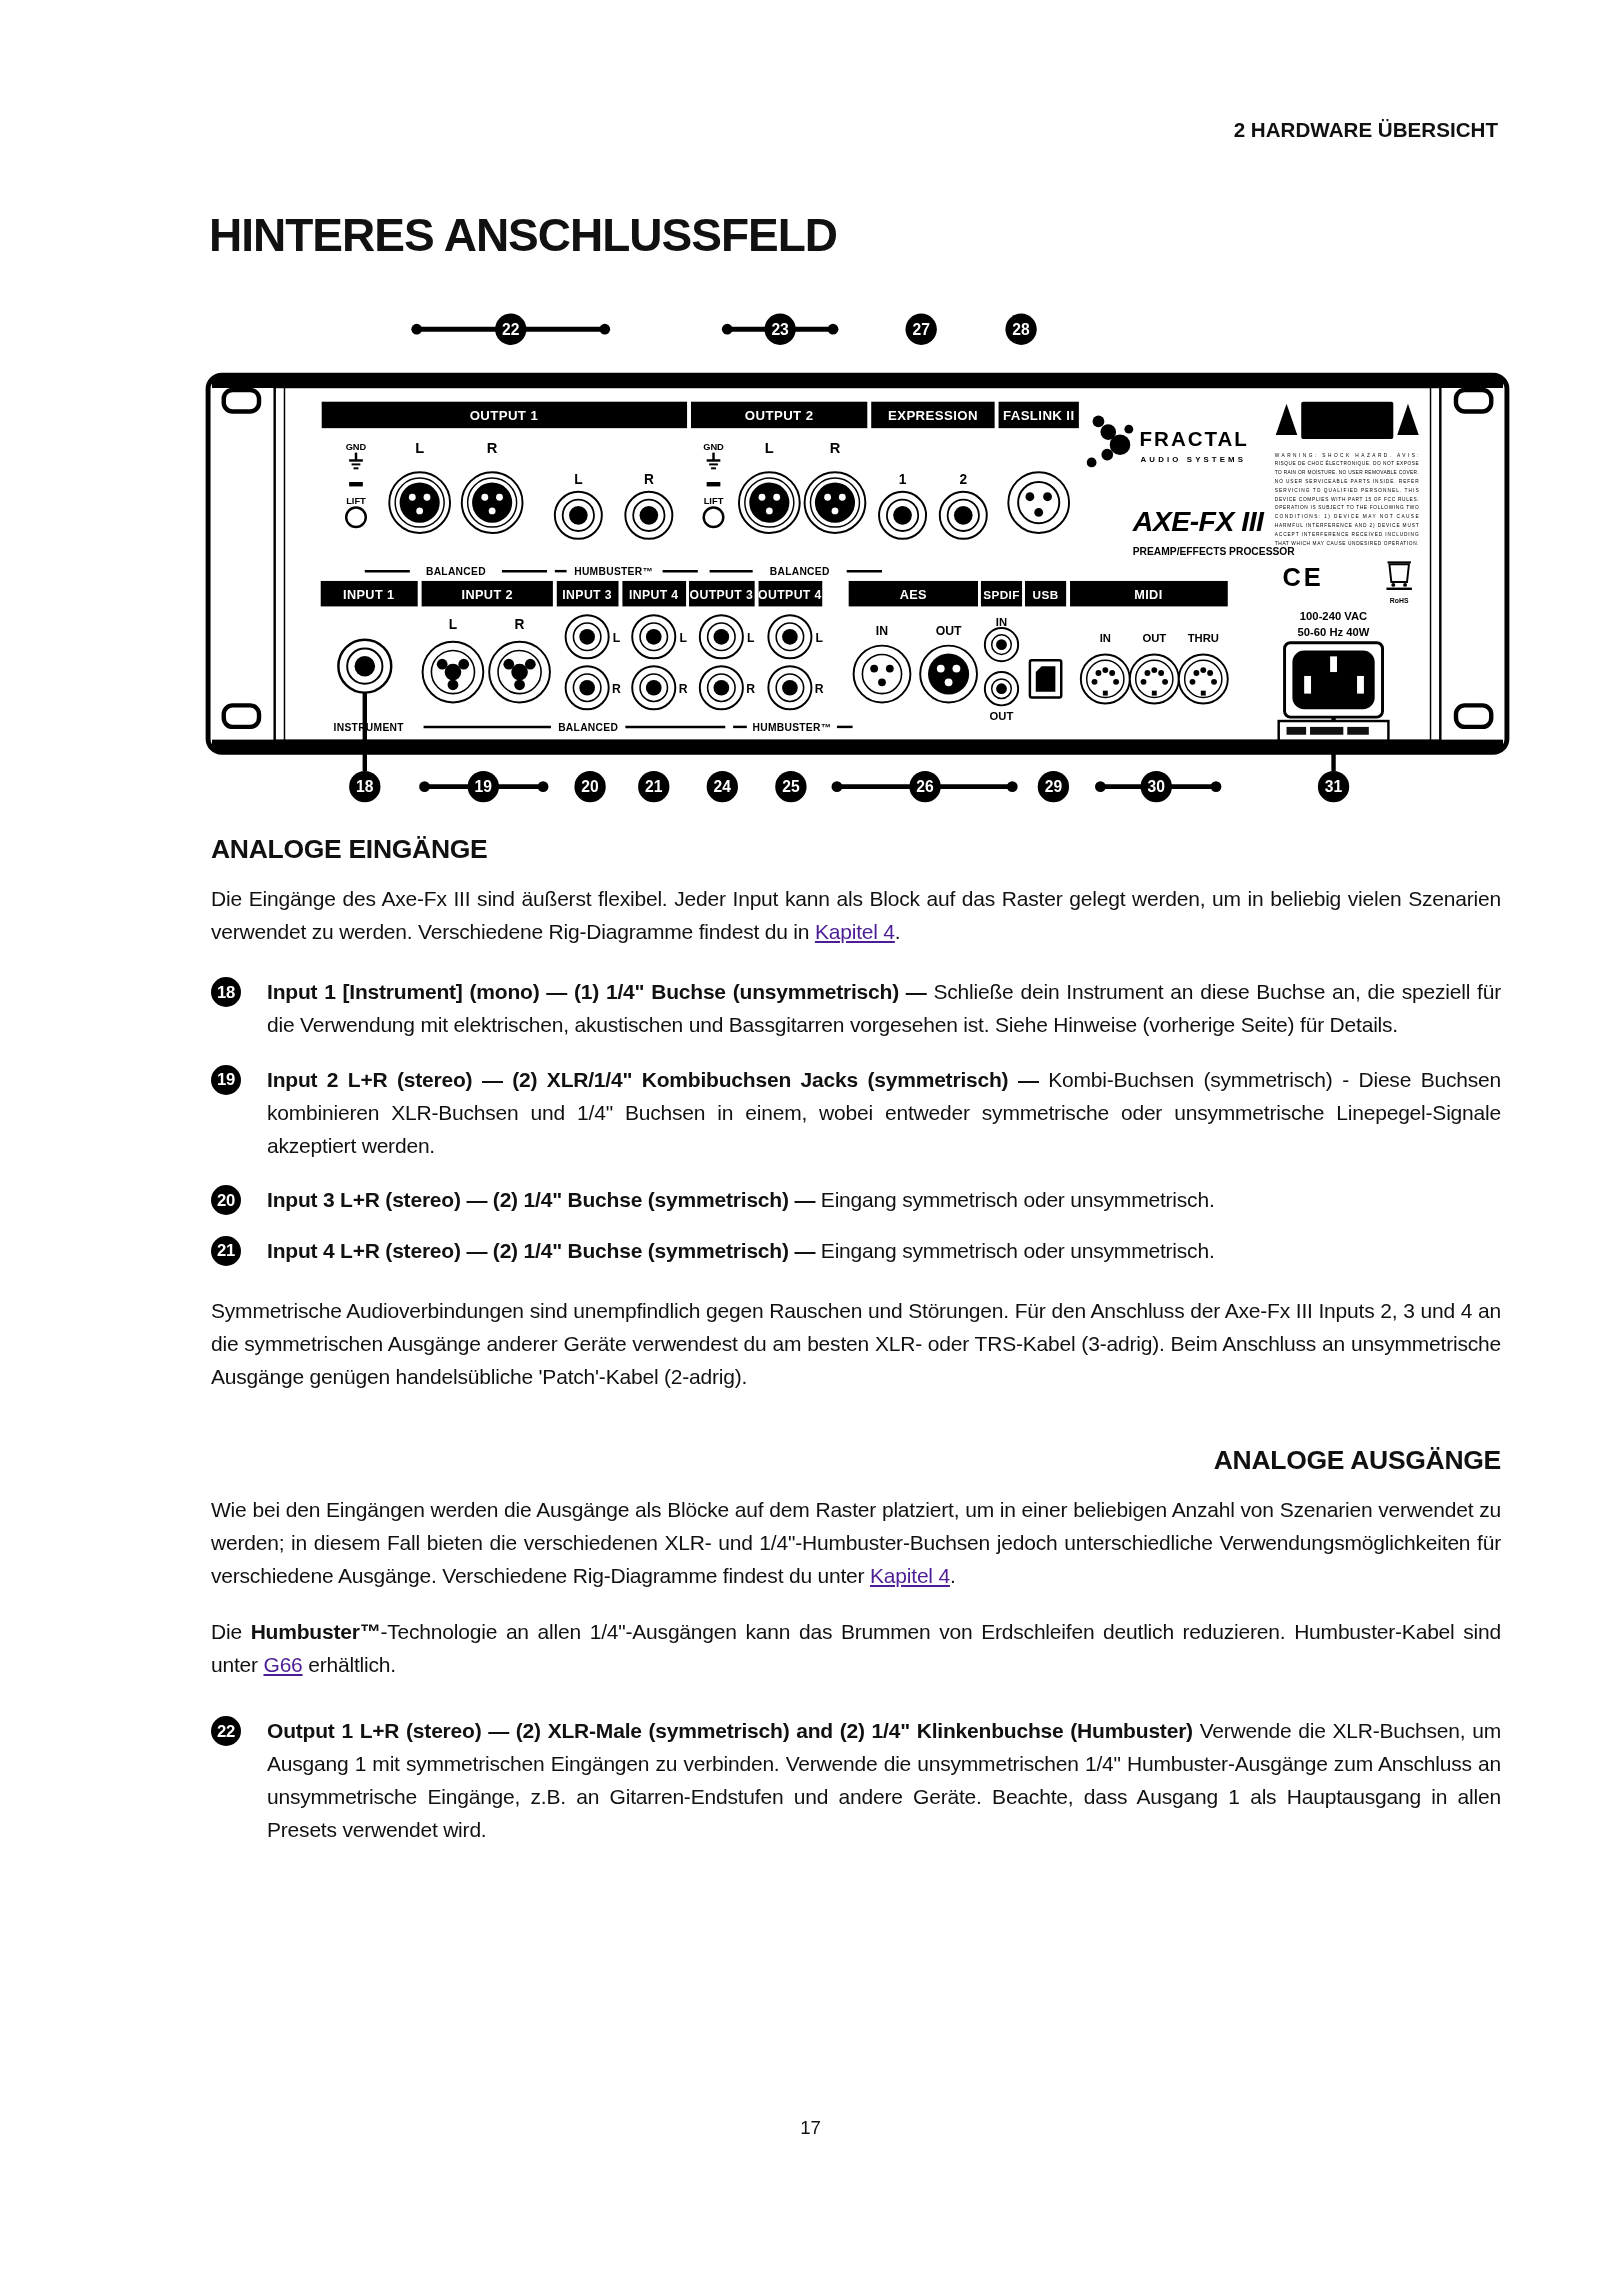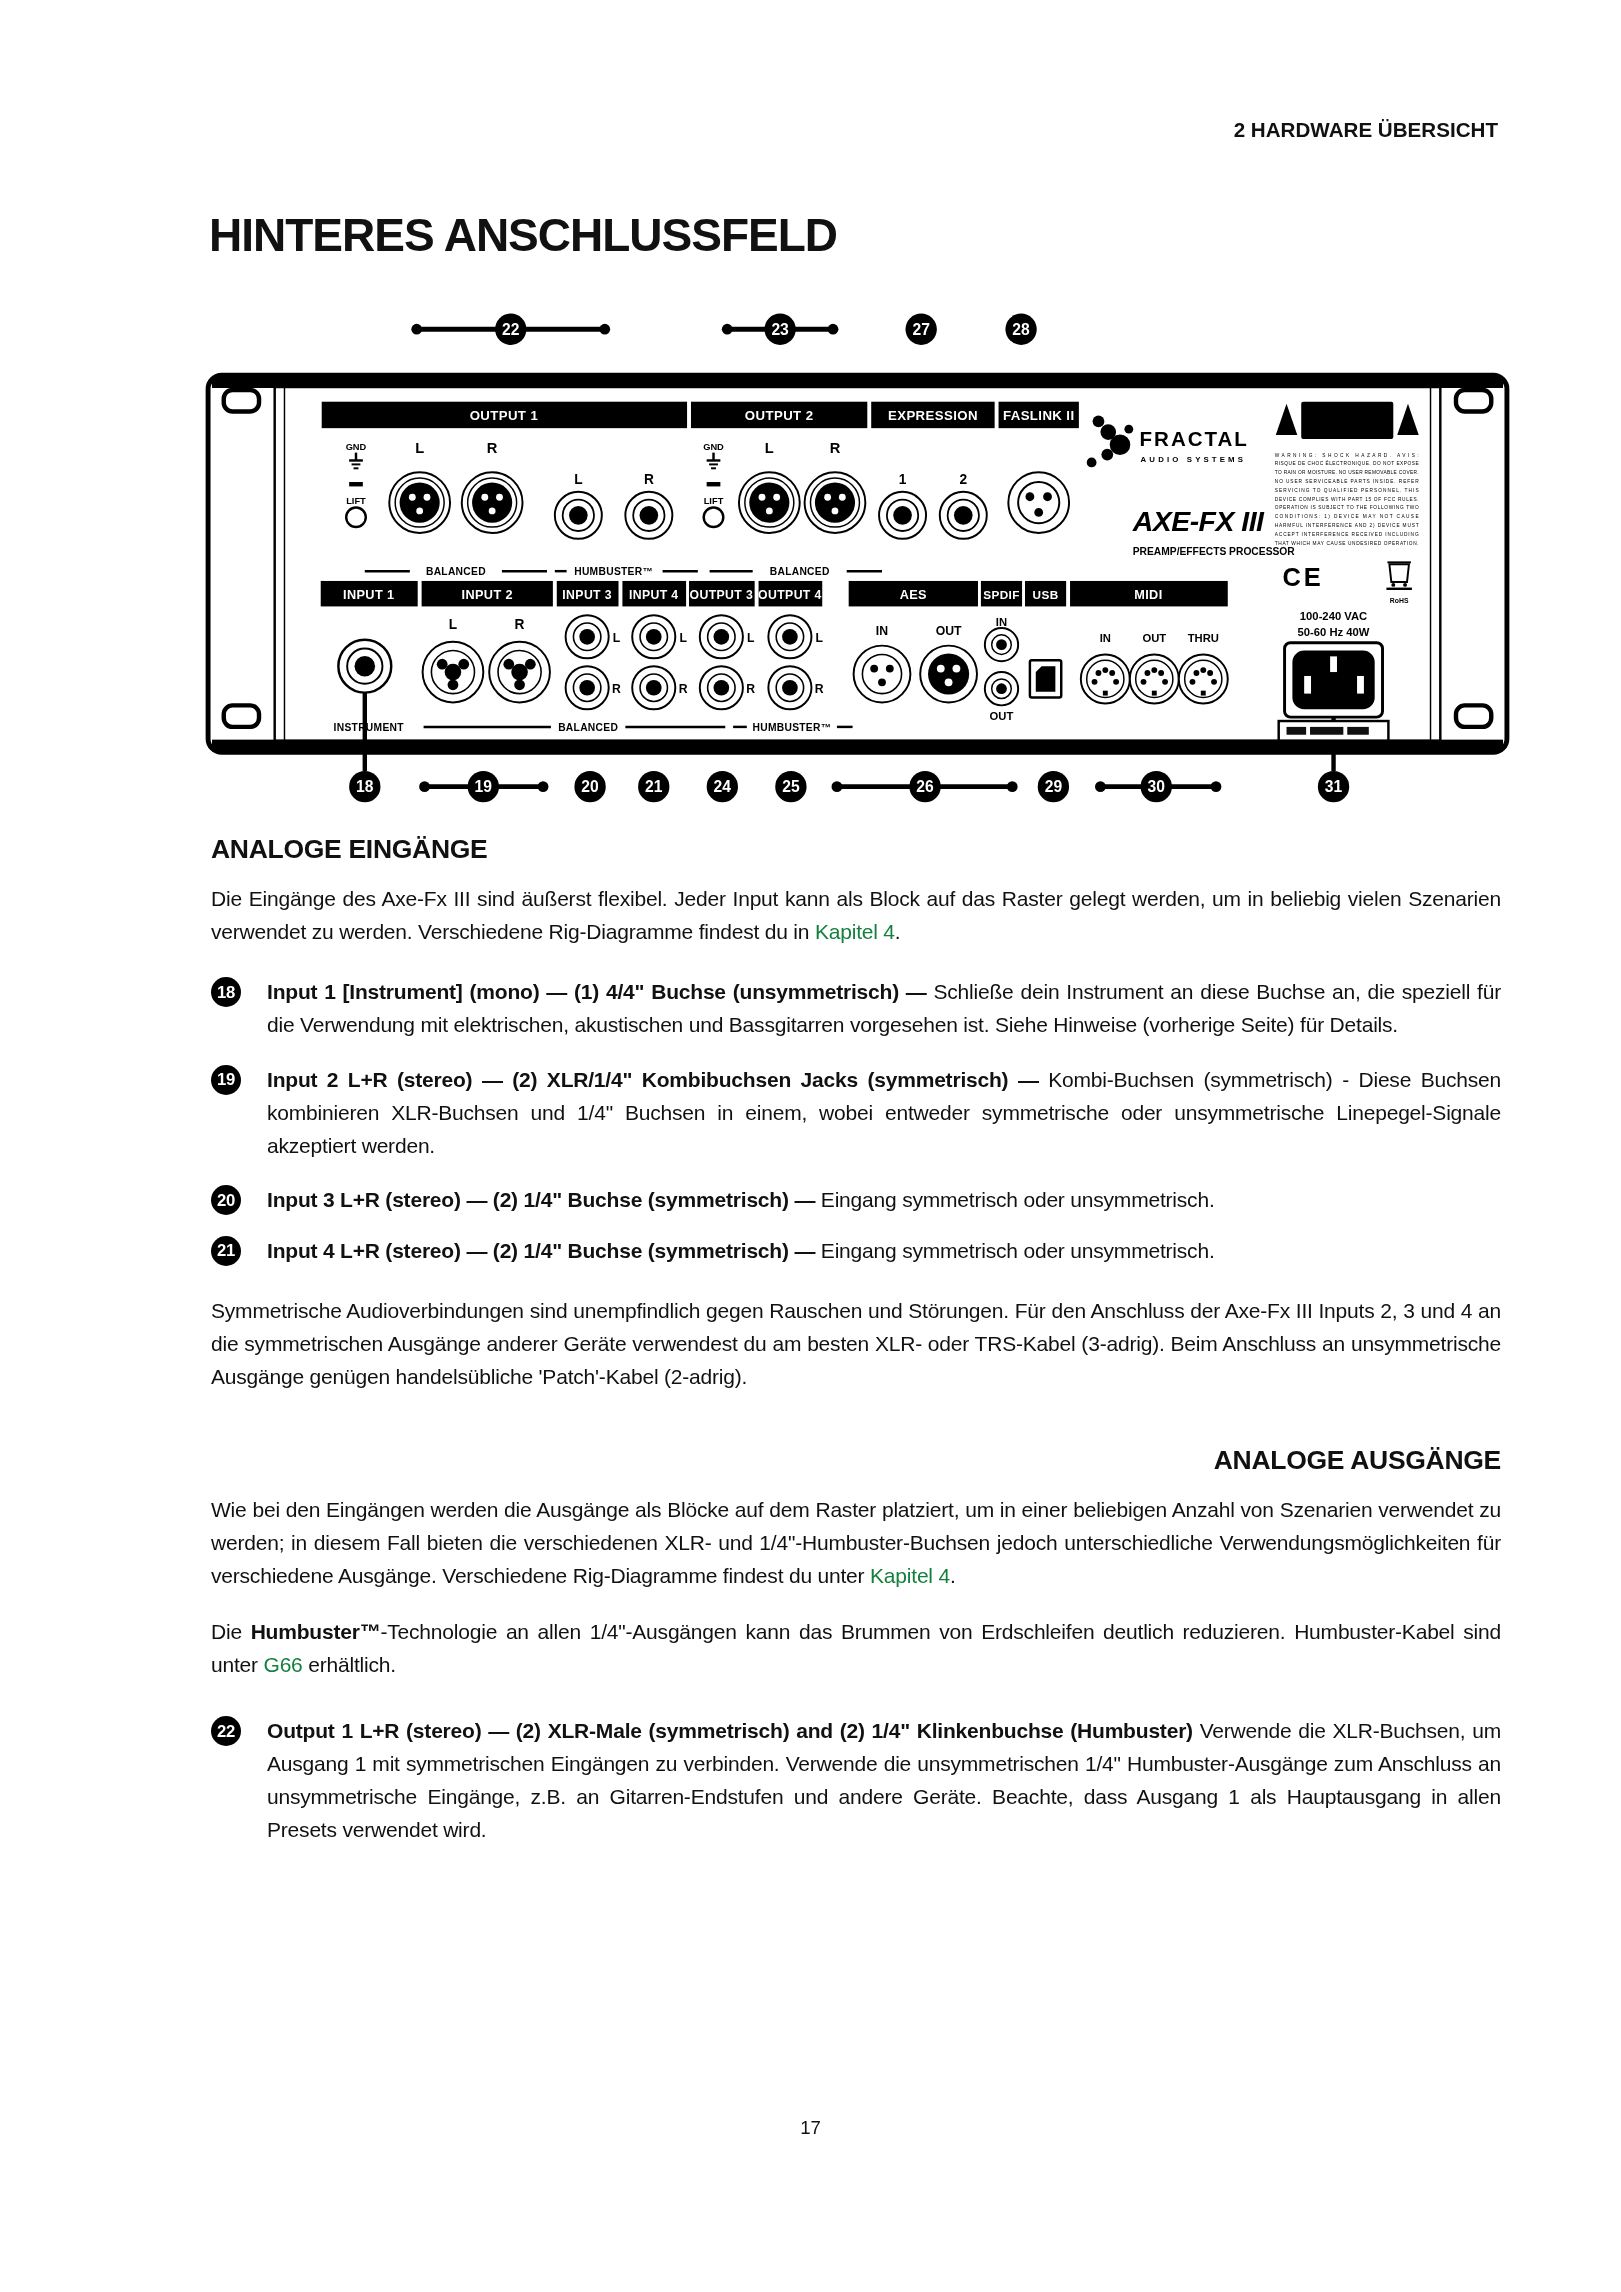--- a/index.html
+++ b/index.html
@@ -15,21 +15,21 @@
   .badge-num{fill:#fff;font-weight:bold;text-anchor:middle;font-size:16px;}
   .tiny{font-size:4.9px;letter-spacing:.1px;}
   #content{position:absolute;left:211px;top:833px;width:1290px;font-size:21px;line-height:33px;
            text-align:justify;letter-spacing:-0.2px;}
   h2{font-size:26.5px;font-weight:bold;margin:0 0 15.7px;letter-spacing:-0.3px;text-align:left;
      text-decoration-thickness:2.9px;text-underline-offset:5.9px;}
   #outputs-heading{margin-top:51px;text-align:right;}
   p{margin:0 0 23.5px;}
   p.intro{margin-bottom:27.4px;}
   p.hum{margin-bottom:33px;margin-top:20px;}
-  .link{color:#15803d;cursor:pointer;}
+  .link{color:#4c1d95;text-decoration:underline;cursor:pointer;}
   .item{position:relative;padding-left:56px;margin-bottom:21.6px;}
   .item.short{margin-bottom:17.6px;}
   .item.last-input{margin-bottom:27.4px;}
   .item .badge{position:absolute;left:0;top:2px;width:30px;height:30px;border-radius:50%;background:#000;
                color:#fff;font-weight:bold;font-size:16.7px;display:flex;align-items:center;justify-content:center;}
   .item p{margin:0;}
   #sym-para{margin-bottom:1px;}
   #page-number{position:absolute;left:0;top:2117px;width:100%;text-align:center;font-size:18.6px;}
 </style>
 </head>
@@ -414,21 +414,21 @@
       </g>
   </svg>
 
   <div id="content">
 
     <h2>ANALOGE EINGÄNGE</h2>
     <p class="intro"><span>Die Eingänge des Axe-Fx III sind äußerst flexibel. Jeder Input kann als Block auf das Raster gelegt werden, um in beliebig vielen Szenarien verwendet zu werden. Verschiedene Rig-Diagramme findest du in </span><a class="link">Kapitel 4</a><span>.</span></p>
 
     <div class="item">
       <span class="badge">18</span>
-      <p><b>Input 1 [Instrument] (mono) — (1) 4/4" Buchse (unsymmetrisch) — </b><span>Schließe dein Instrument an diese Buchse an, die speziell für die Verwendung mit elektrischen, akustischen und Bassgitarren vorgesehen ist. Siehe Hinweise (vorherige Seite) für Details.</span></p>
+      <p><b>Input 1 [Instrument] (mono) — (1) 1/4" Buchse (unsymmetrisch) — </b><span>Schließe dein Instrument an diese Buchse an, die speziell für die Verwendung mit elektrischen, akustischen und Bassgitarren vorgesehen ist. Siehe Hinweise (vorherige Seite) für Details.</span></p>
     </div>
 
     <div class="item">
       <span class="badge">19</span>
       <p><b>Input 2 L+R (stereo) — (2) XLR/1/4" Kombibuchsen Jacks (symmetrisch) — </b><span>Kombi-Buchsen (symmetrisch) - Diese Buchsen kombinieren XLR-Buchsen und 1/4" Buchsen in einem, wobei entweder symmetrische oder unsymmetrische Linepegel-Signale akzeptiert werden.</span></p>
     </div>
 
     <div class="item short">
       <span class="badge">20</span>
       <p><b>Input 3 L+R (stereo) — (2) 1/4" Buchse (symmetrisch) — </b><span>Eingang symmetrisch oder unsymmetrisch.</span></p>

